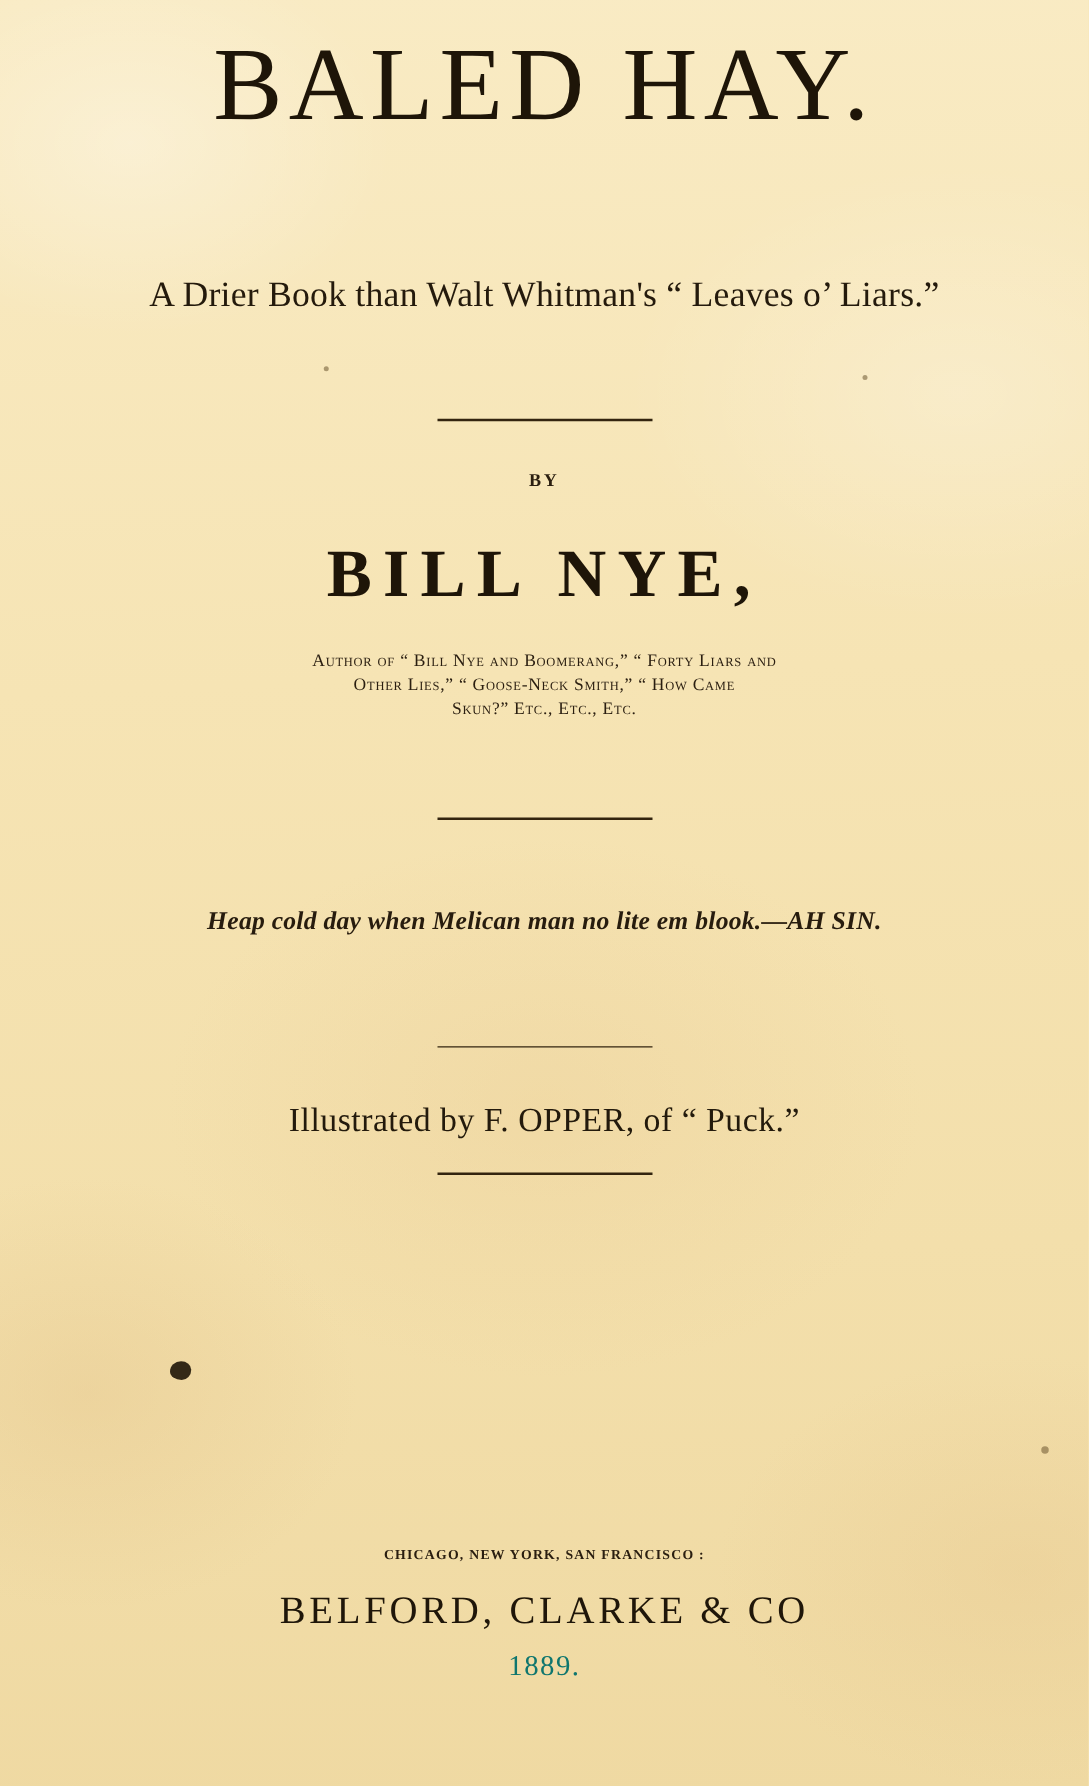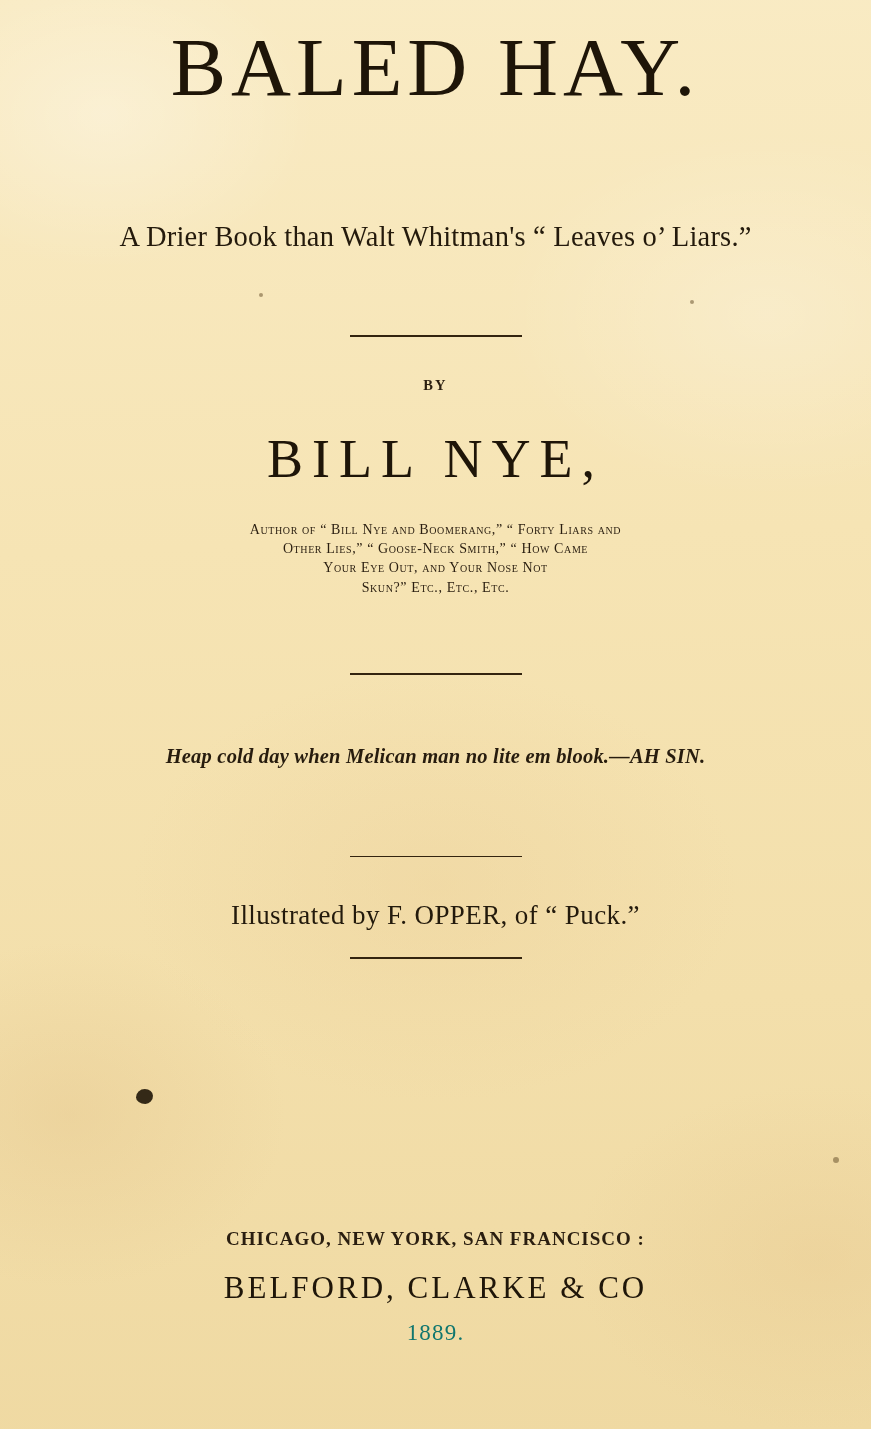--- a/index.html
+++ b/index.html
@@ -76,21 +76,21 @@
     font-variant: small-caps;
     font-weight: bold;
     color: #2b1f10;
   }
 
   .author {
     margin-top: 34px;
     font-size: 54px;
     letter-spacing: 9px;
     color: #1e1508;
-    font-weight: normal;
+    font-weight: bold;
   }
 
   .credits {
     margin-top: 30px;
     font-size: 14px;
     line-height: 1.37;
     letter-spacing: 0.6px;
     font-variant: small-caps;
     color: #2a1e10;
   }
@@ -135,21 +135,21 @@
   }
 
   .imprint {
     position: absolute;
     left: 0;
     right: 0;
     bottom: 36px;
     text-align: center;
   }
   .imprint-cities {
-    font-size: 19px;
+    font-size: 11px;
     letter-spacing: 1px;
     font-variant: small-caps;
     font-weight: bold;
     color: #2a1e10;
   }
   .imprint-publisher {
     margin-top: 20px;
     font-size: 31px;
     letter-spacing: 3px;
     color: #1f1609;
@@ -174,21 +174,20 @@
 
   <div class="rule r1"></div>
 
   <div class="by">BY</div>
 
   <div class="author">BILL NYE,</div>
 
   <div class="credits">
     <div>Author of “ Bill Nye and Boomerang,” “ Forty Liars and</div>
     <div>Other Lies,” “ Goose-Neck Smith,” “ How Came</div>
-    <div>Your Eye Out, and Your Nose Not</div>
     <div>Skun?” Etc., Etc., Etc.</div>
   </div>
 
   <div class="rule r2"></div>
 
   <div class="epigraph">Heap cold day when Melican man no lite em blook.—AH SIN.</div>
 
   <div class="rule r3"></div>
 
   <div class="illustrator">Illustrated by F. OPPER, of “ Puck.”</div>

